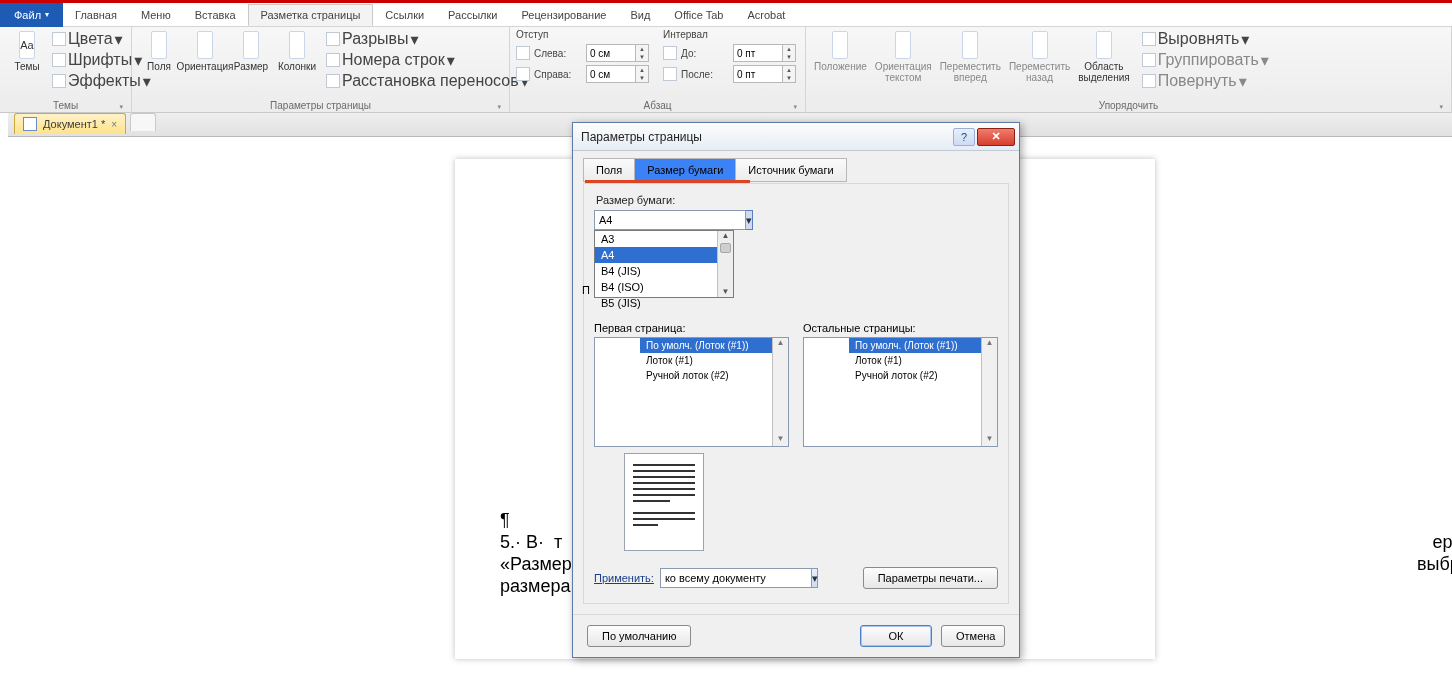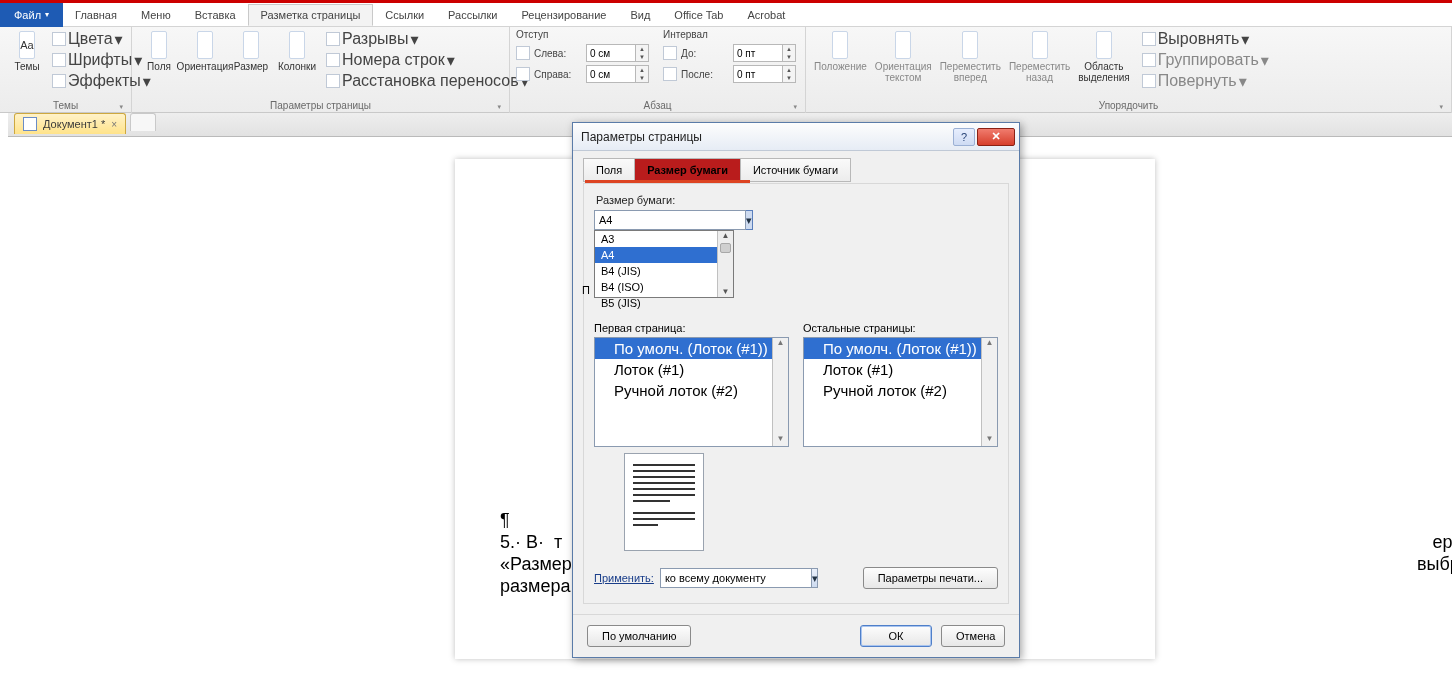--- a/index.html
+++ b/index.html
@@ -56,41 +56,41 @@
 .dlg-title { height: 28px; background: linear-gradient(#fdfdfd,#e6ecf5); display: flex; align-items: center; padding: 0 4px 0 8px; border-bottom:1px solid #c0c9d6;}
 .dlg-title span { flex: 1; color: #222; font-size: 12px; }
 .dlg-help { width: 22px; height: 18px; background: linear-gradient(#e7eefe,#cedbf3); border: 1px solid #9bb0d4; border-radius: 2px; text-align: center; line-height: 16px; color:#2a4577; margin-right:2px; cursor:pointer;}
 .dlg-close { width: 38px; height: 18px; background: linear-gradient(#f07c6e,#d63f2c); border: 1px solid #8a2114; border-radius: 2px; color: #fff; text-align: center; line-height: 14px; cursor:pointer; font-weight:bold;}
 
 .dlg-body { padding: 8px 10px 10px 10px; background:#f0f0f0;}
 .dlg-inner { border:1px solid #d8d8d8; background:#f0f0f0; padding:0 10px 14px 10px;}
 .dlg-tabs { display: flex; position:relative; top:-1px;}
 .dlg-tab { padding: 5px 12px; border: 1px solid #b8b8b8; background: linear-gradient(#fafafa,#ececec); cursor: pointer; font-size:11px; position:relative;}
 .dlg-tab + .dlg-tab { margin-left:-1px;}
-.dlg-tab.active { background: #b91c1c; border-bottom: 1px solid #f0f0f0; z-index:2;font-weight:bold;}
+.dlg-tab.active { background: #3b82f6; border-bottom: 1px solid #f0f0f0; z-index:2;}
 .red-underline { position:absolute; height:3px; background:#d42; left:585px; top:180px; width:165px; z-index:20;}
 
 .sect-label { margin: 10px 0 4px 2px; color:#222; font-size:11px;}
 .combo { display:flex; width:140px;}
 .combo input { flex:1; border:1px solid #8a9ab0; height:20px; padding:0 4px; font-size:11px;}
 .combo .dd { width:18px; height:20px; border:1px solid #8a9ab0; border-left:none; background:linear-gradient(#eaf0fb,#cedbf0); text-align:center; line-height:18px; cursor:pointer; color:#234;}
 .combo .dd.active{ background:#cedbf0; border-color:#5a7fbc;}
 
 .droplist { position:absolute; border:1px solid #7a7a7a; background:#fff; font-size:11px;}
 .droplist .opt { padding:2px 6px; cursor:pointer;}
 .droplist .opt.sel { background:#2f6fd0; color:#fff;}
 .droplist .scroll { position:absolute; right:0; top:0; bottom:0; width:16px; background:#eee; border-left:1px solid #c0c0c0;}
 .droplist .scroll div{height:10px;text-align:center;font-size:8px;color:#555;}
 .droplist .thumb{position:absolute;left:2px;right:2px;top:12px;height:18px;background:#cfcfcf;border:1px solid #a8a8a8;border-radius:2px;}
 
 .two-col { display:flex; gap:14px; margin-top:8px;}
 .listbox { flex:1; }
 .listbox-label{ font-size:11px; margin-bottom:3px; display:block;}
 .lb { border:1px solid #8a9ab0; background:#fff; height:110px; position:relative; }
-.lb .item { padding:2px 19px; font-size:15px; cursor:pointer;}
+.lb .item { padding:2px 6px; font-size:10px; cursor:pointer;margin-left:45px;}
 .lb .item.sel { background:#2f6fd0; color:#fff;}
 .lb .sb { position:absolute; right:0; top:0; bottom:0; width:16px; background:#f0f0f0; border-left:1px solid #c0c0c0;}
 .lb .sb div{height:12px;text-align:center;font-size:8px;color:#777;}
 
 .preview-box { width:80px; height:98px; border:1px solid #9aa3af; background:#fff; margin:6px 0 0 30px; padding:10px 8px;}
 .preview-box .l{height:2px;background:#333;margin-bottom:4px;}
 
 .dlg-foot { display:flex; align-items:center; gap:6px; margin-top:16px;}
 .dlg-foot .spacer{flex:1;}
 .link-label { color:#1a3e8a; text-decoration: none; font-size:11px;}

